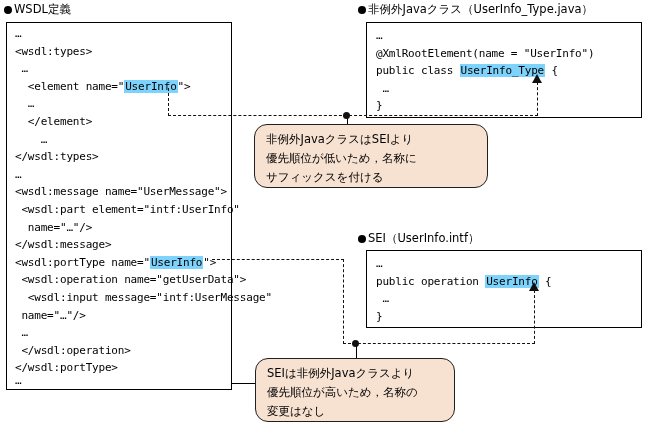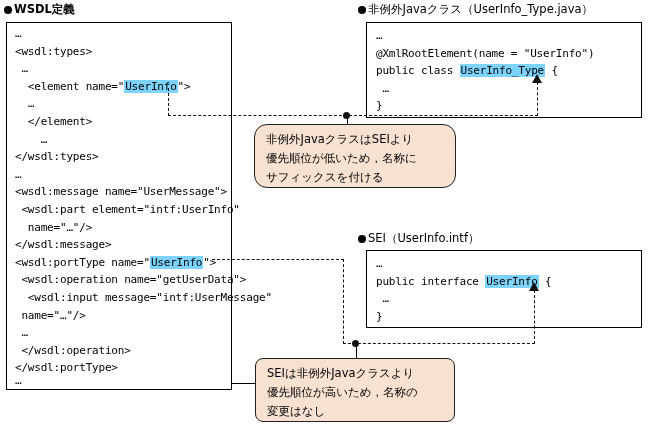--- a/index.html
+++ b/index.html
@@ -80,21 +80,21 @@
     border-right:5.5px solid transparent;
     border-bottom:9px solid #111;
     z-index:7;
   }
 </style>
 </head>
 <body>
 
 <div class="stage">
 
-  <div class="caption" style="left:4px;top:3px;font-weight:bold;">
+  <div class="caption" style="left:4px;top:3px;">
     <span class="bullet"></span><span>WSDL定義</span>
   </div>
 
   <div class="caption" style="left:358px;top:3px;">
     <span class="bullet"></span><span>非例外Javaクラス（UserInfo_Type.java）</span>
   </div>
 
   <div class="caption" style="left:358px;top:232px;">
     <span class="bullet"></span><span>SEI（UserInfo.intf）</span>
   </div>
@@ -129,42 +129,42 @@
 
   <div class="panel" style="left:366px;top:22px;width:276px;height:96px;"></div>
   <div class="code" style="left:376px;top:27px;">…</div>
   <div class="code" style="left:376px;top:44.6px;">@XmlRootElement(name = "UserInfo")</div>
   <div class="code" style="left:376px;top:62.2px;"><span>public class </span><span class="hl">UserInfo_Type</span><span> {</span></div>
   <div class="code" style="left:376px;top:79.8px;"> …</div>
   <div class="code" style="left:376px;top:97.4px;">}</div>
 
   <div class="panel" style="left:366px;top:250px;width:276px;height:78px;"></div>
   <div class="code" style="left:376px;top:255px;">…</div>
-  <div class="code" style="left:376px;top:272.6px;"><span>public interface </span><span class="hl">UserInfo</span><span> {</span></div>
+  <div class="code" style="left:376px;top:272.6px;"><span>public operation </span><span class="hl">UserInfo</span><span> {</span></div>
   <div class="code" style="left:376px;top:290.2px;"> …</div>
   <div class="code" style="left:376px;top:307.8px;">}</div>
 
   <div class="vdot" style="left:168px;top:88px;height:28px;"></div>
   <div class="hdot" style="left:168px;top:115px;width:370px;"></div>
   <div class="vdot" style="left:537px;top:82px;height:34px;"></div>
   <div class="arrowup" style="left:531.5px;top:74px;"></div>
   <div class="jdot" style="left:343px;top:111.5px;"></div>
   <div class="vsol" style="left:346.5px;top:115px;height:11px;"></div>
 
   <div class="hdot" style="left:212px;top:259px;width:132px;"></div>
   <div class="vdot" style="left:343px;top:259px;height:85px;"></div>
   <div class="hdot" style="left:343px;top:343px;width:192px;"></div>
   <div class="vdot" style="left:534px;top:290px;height:54px;"></div>
   <div class="arrowup" style="left:528.5px;top:282px;"></div>
   <div class="jdot" style="left:352px;top:339.5px;"></div>
   <div class="vsol" style="left:355.5px;top:343px;height:16px;"></div>
 
   <div class="hsol" style="left:232px;top:383px;width:26px;"></div>
 
-  <div class="callout" style="left:254px;top:124px;width:202px;height:64px;">非例外JavaクラスはSEIより
+  <div class="callout" style="left:254px;top:124px;width:234px;height:64px;">非例外JavaクラスはSEIより
 優先順位が低いため，名称に
 サフィックスを付ける</div>
 
-  <div class="callout" style="left:255px;top:358px;width:200px;height:64px;border-radius:8px;">SEIは非例外Javaクラスより
+  <div class="callout" style="left:255px;top:358px;width:200px;height:64px;">SEIは非例外Javaクラスより
 優先順位が高いため，名称の
 変更はなし</div>
 
 </div>
 
 </body></html>

